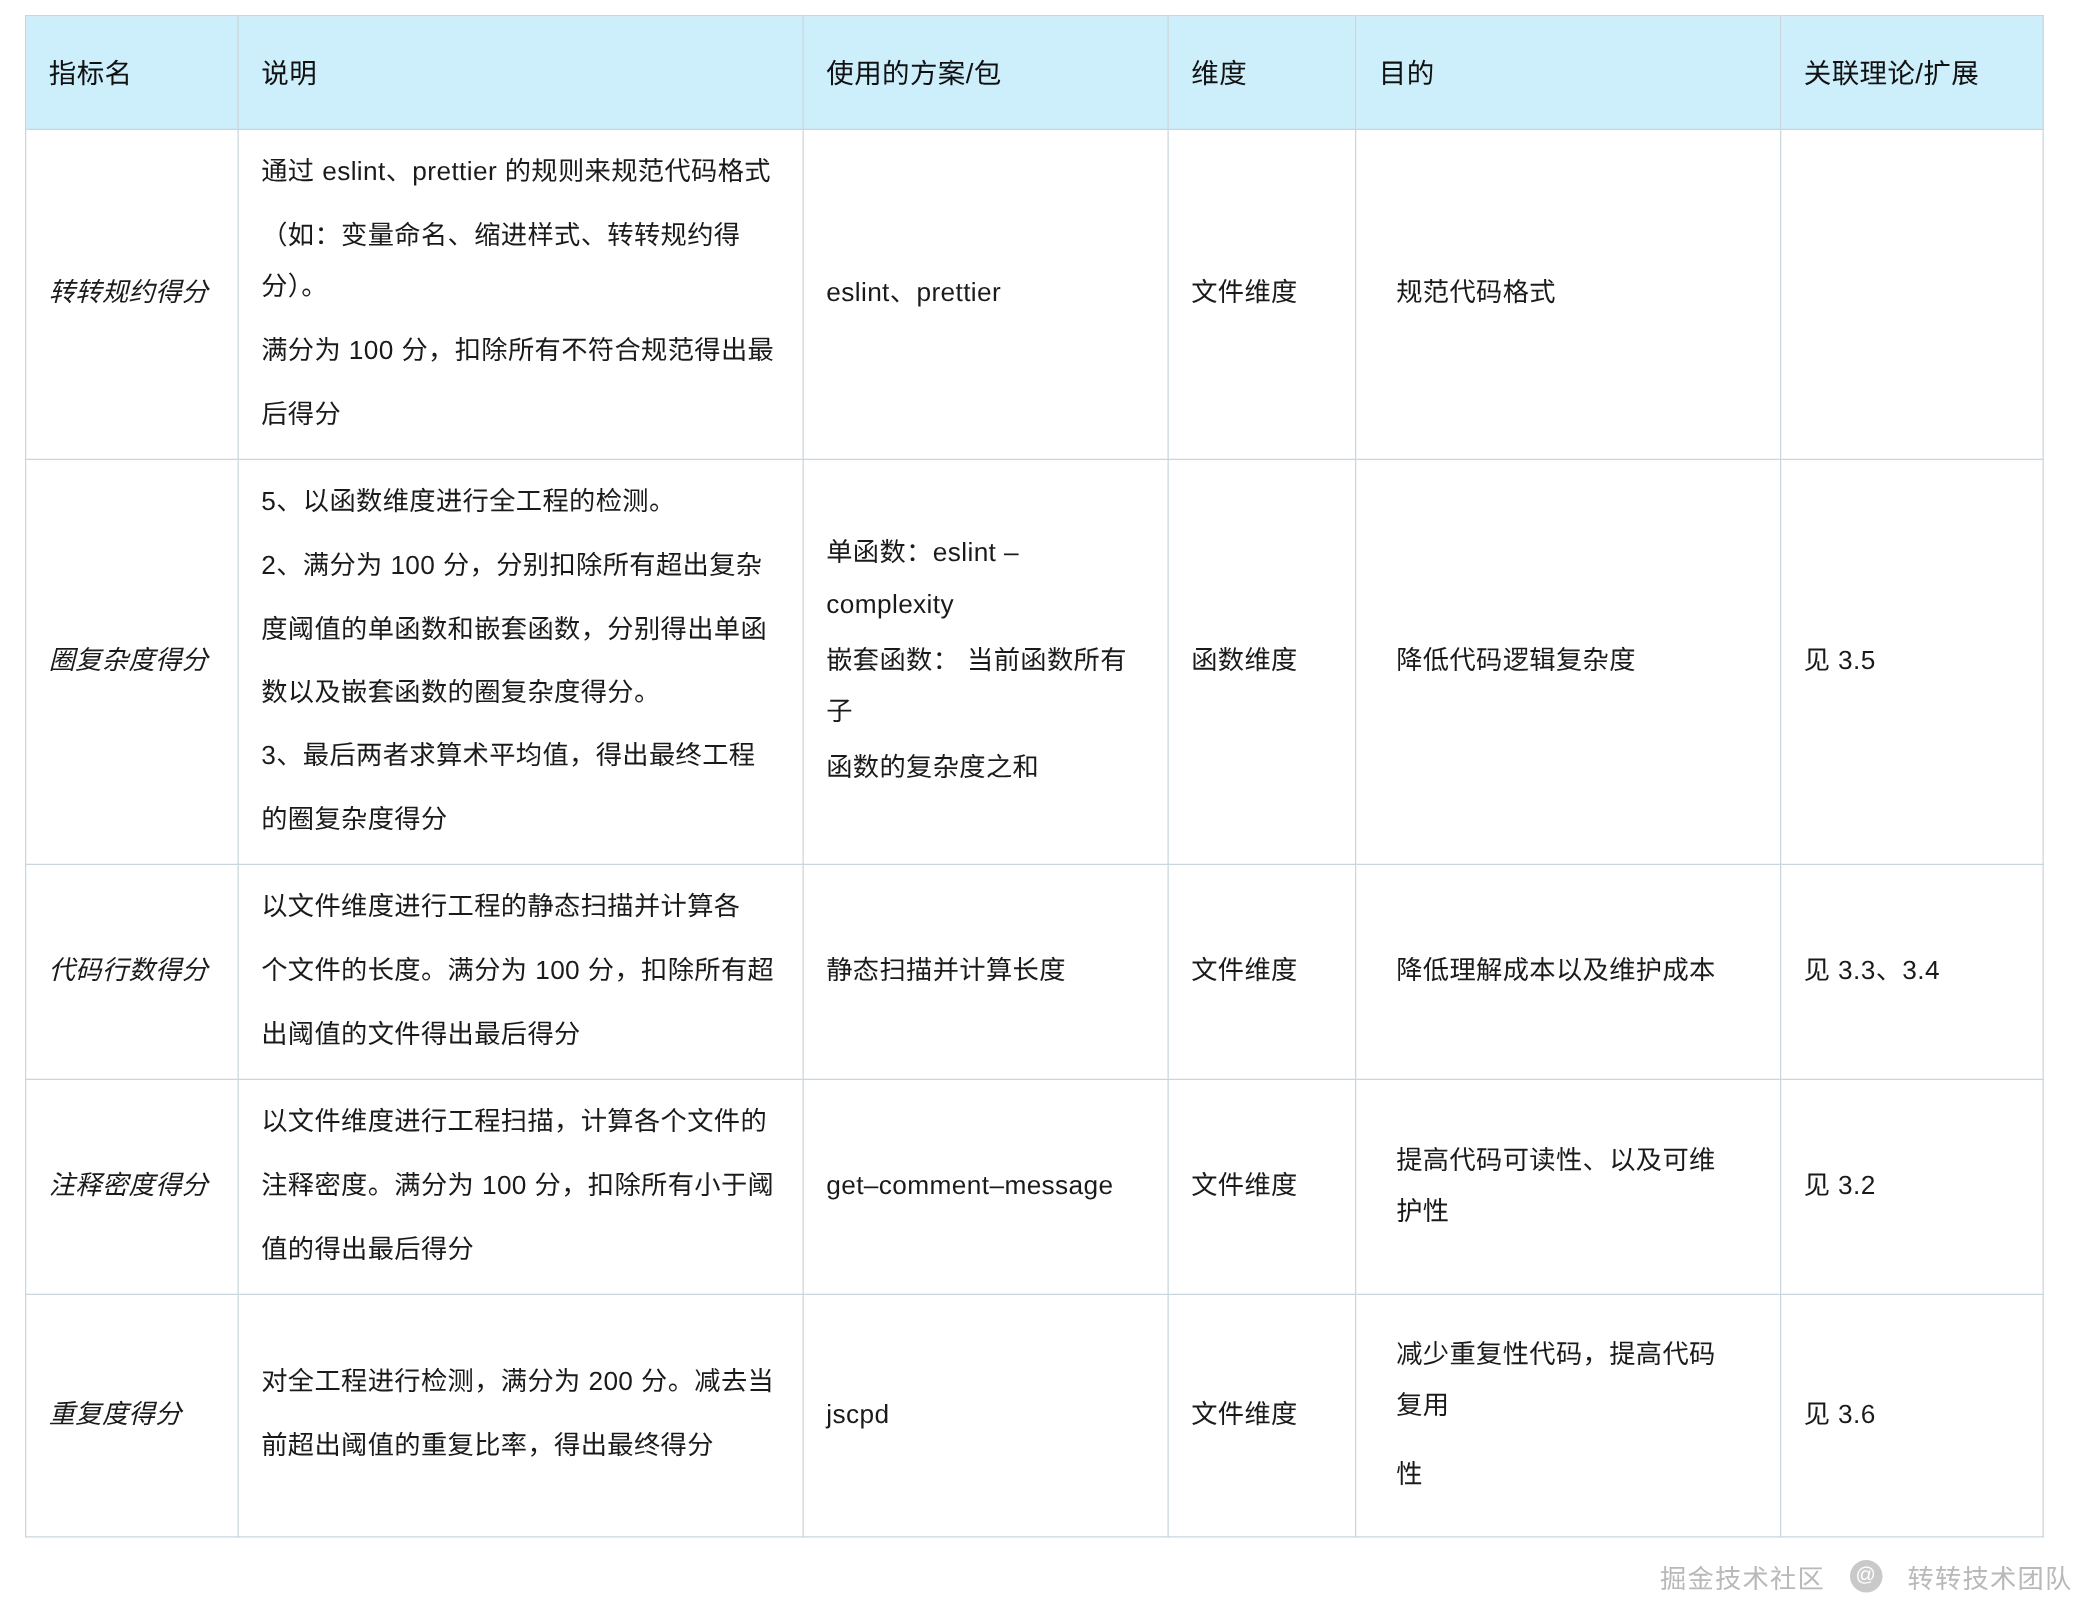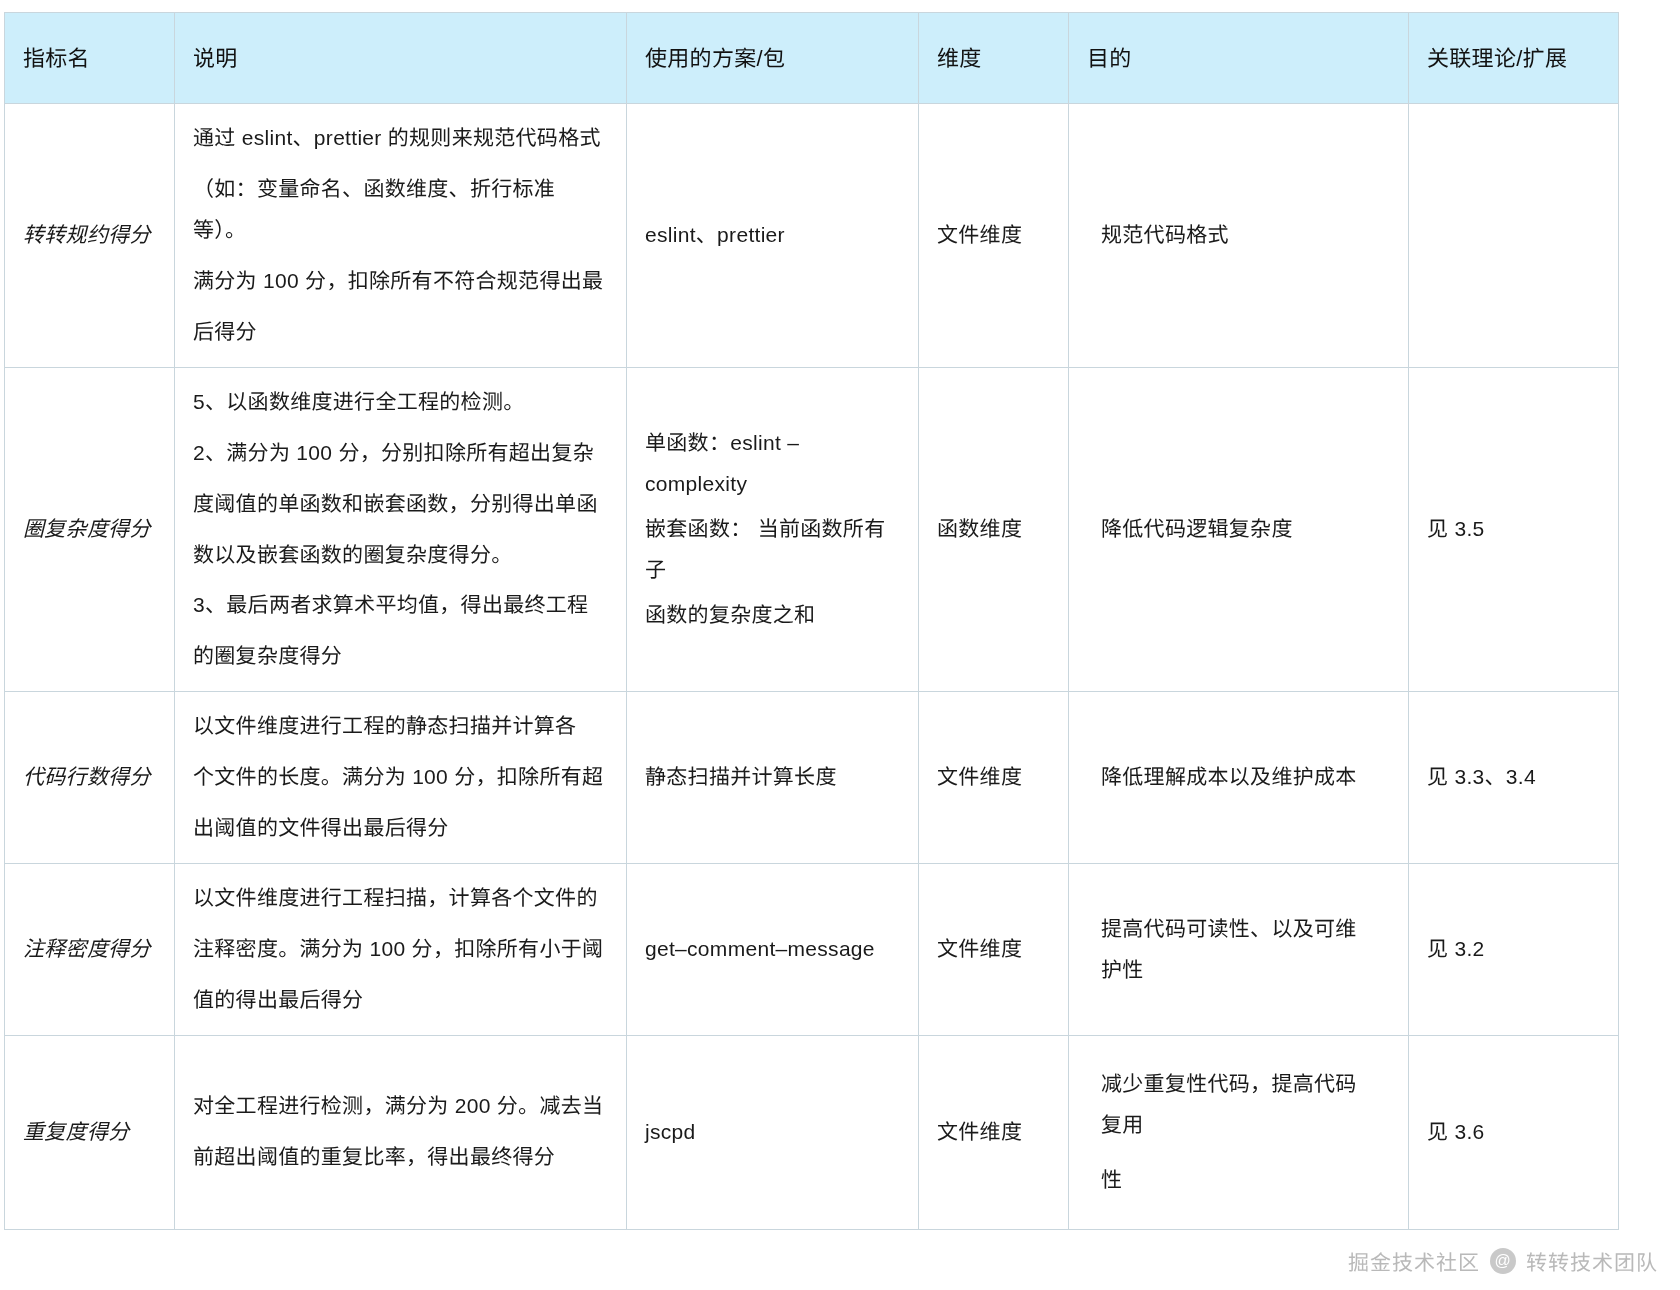--- a/index.html
+++ b/index.html
@@ -10,21 +10,21 @@
   body {
     width: 1680px;
     height: 1290px;
     font-family: "Liberation Sans", "DejaVu Sans", sans-serif;
     color: #1a1a1a;
     position: relative;
     overflow: hidden;
   }
   .table-wrap {
     position: absolute;
-    left: 4px;
+    left: 20px;
     top: 12px;
     width: 1614px;
   }
   table.metrics {
     border-collapse: collapse;
     table-layout: fixed;
     width: 1614px;
     background: #ffffff;
   }
   table.metrics col.c0 { width: 170px; }
@@ -76,21 +76,21 @@
     margin: 14px;
   }
   .nowrap { white-space: nowrap; }
 
   .watermark {
     position: absolute;
     right: 22px;
     bottom: 14px;
     display: flex;
     align-items: center;
-    gap: 10px;
+    gap: 20px;
     color: #b9b9b9;
     font-size: 21px;
     letter-spacing: 1px;
   }
   .watermark .logo-dot {
     width: 26px;
     height: 26px;
     border-radius: 50%;
     background: #c9c9c9;
     color: #ffffff;
@@ -122,21 +122,21 @@
         <th>目的</th>
         <th>关联理论/扩展</th>
       </tr>
     </thead>
     <tbody>
 
       <tr>
         <td class="cell-name">转转规约得分</td>
         <td class="desc">
           <p>通过 eslint、prettier 的规则来规范代码格式</p>
-          <p>（如：变量命名、函数维度、折行标准等）。</p>
+          <p>（如：变量命名、缩进样式、转转规约得分）。</p>
           <p>满分为 100 分，扣除所有不符合规范得出最</p>
           <p>后得分</p>
         </td>
         <td class="pkg">
           <p>eslint、prettier</p>
         </td>
         <td class="nowrap">文件维度</td>
         <td class="purpose">
           <p>规范代码格式</p>
         </td>

